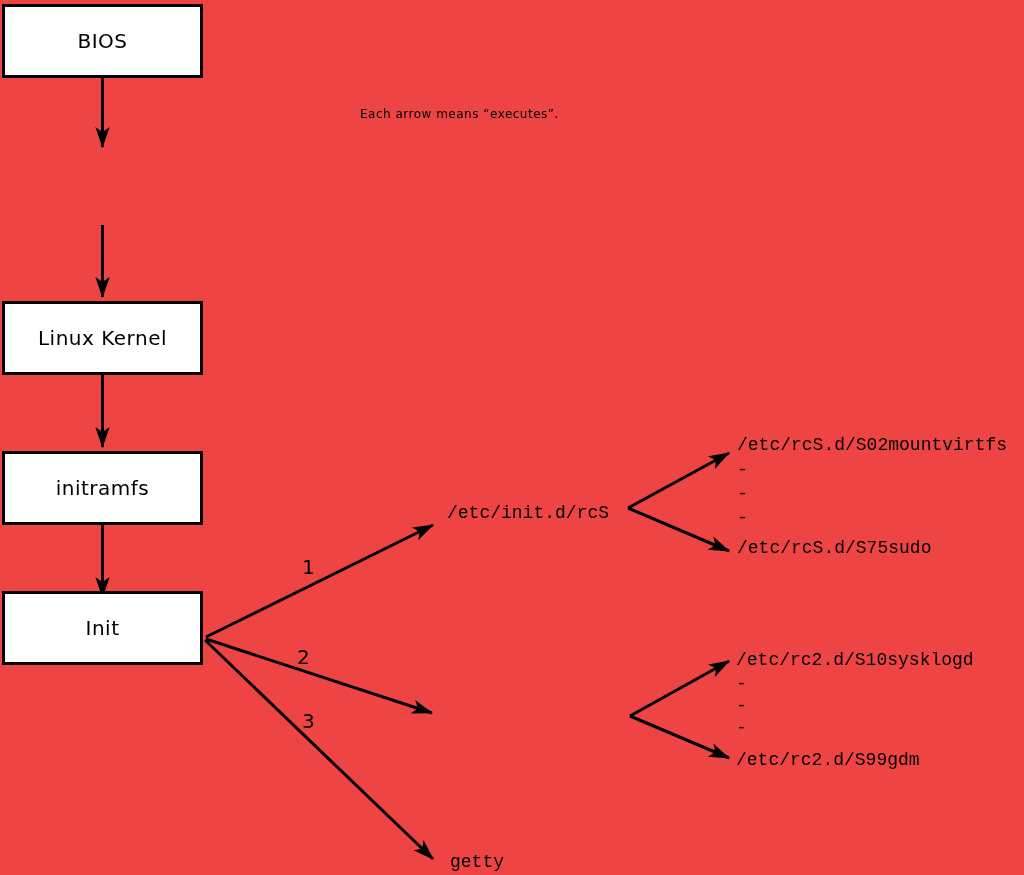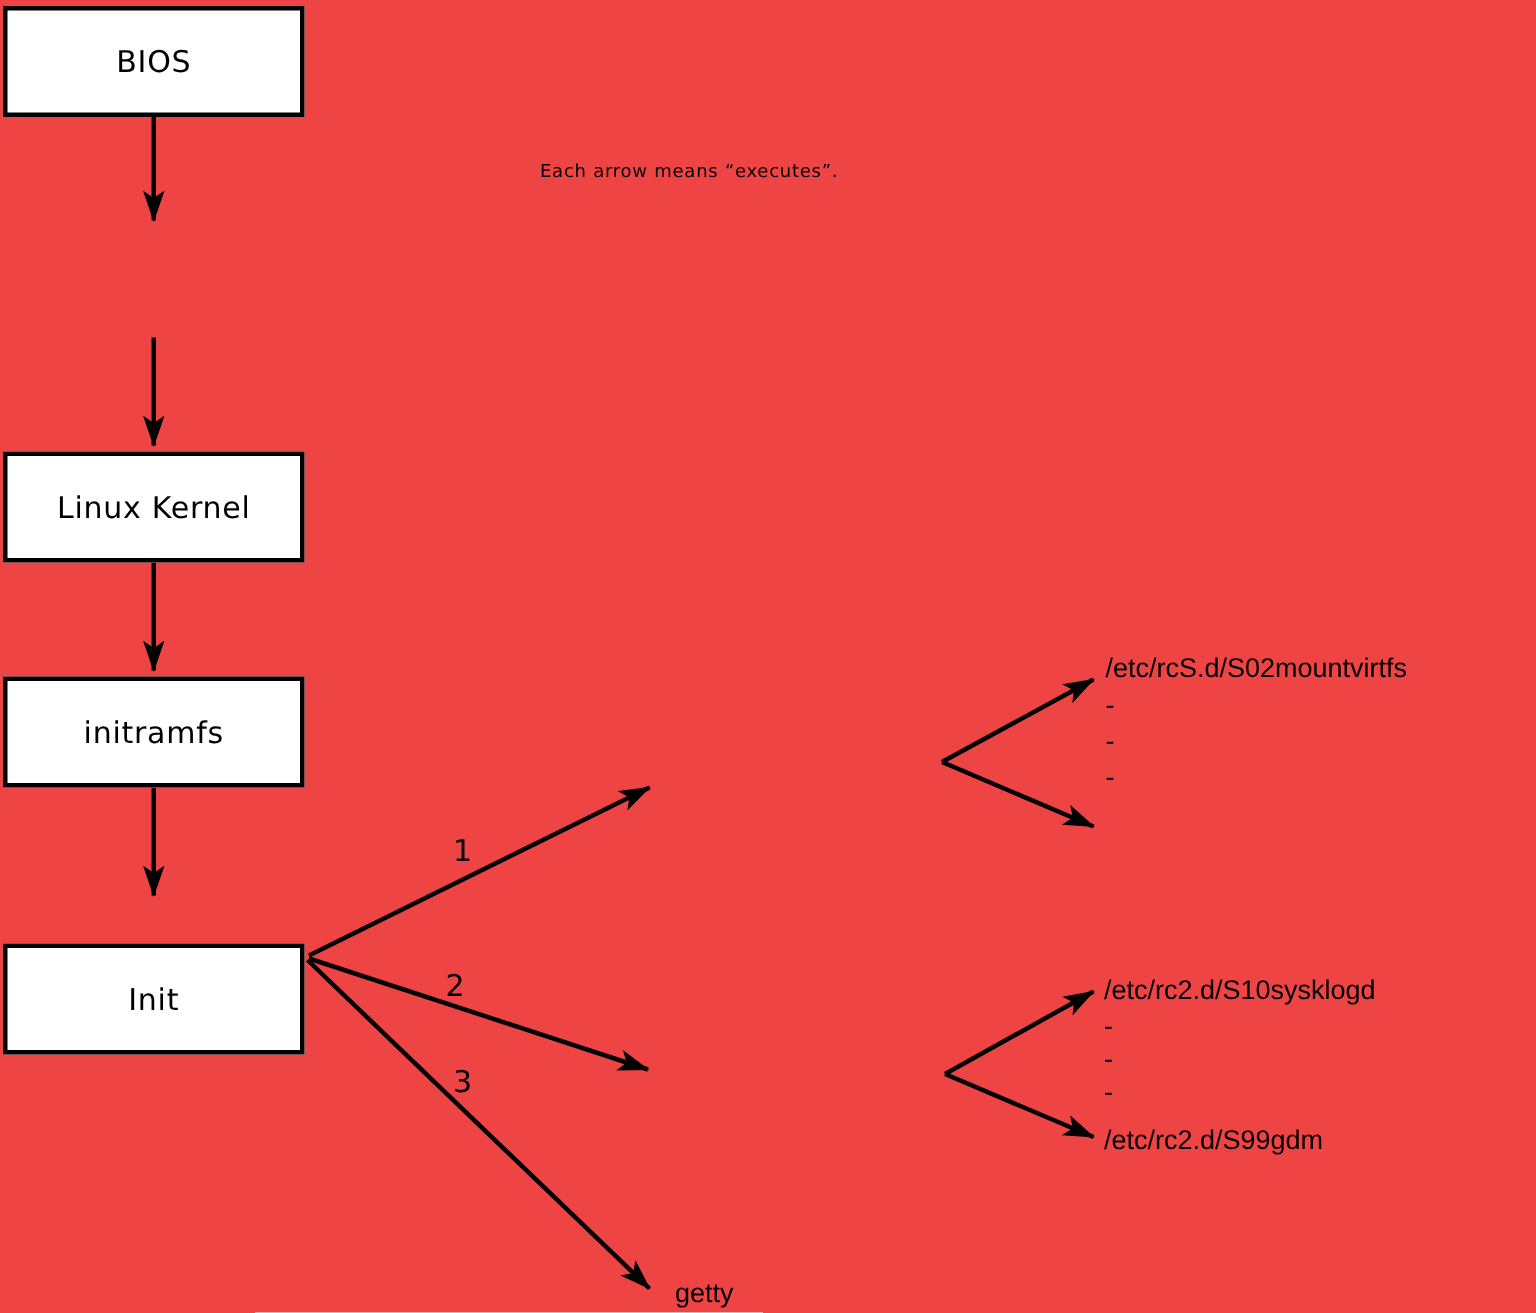--- a/index.html
+++ b/index.html
@@ -33,21 +33,21 @@
     letter-spacing: 0.5px;
     white-space: pre;
   }
   .num {
     position: absolute;
     font-size: 20px;
     line-height: 24px;
   }
   .mono {
     position: absolute;
-    font-family: Liberation Sans, sans-serif;
+    font-family: Liberation Mono, monospace;
     font-size: 18px;
     line-height: 24px;
     white-space: pre;
   }
   svg line { stroke: #000000; stroke-width: 3; }
 </style>
 </head>
 <body>
 
 <div class="canvas">
@@ -77,36 +77,38 @@
 
   <div class="box" style="top:4px">
     <span>BIOS</span>
   </div>
   <div class="box" style="top:451px">
     <span>initramfs</span>
   </div>
   <div class="box" style="top:301px">
     <span>Linux Kernel</span>
   </div>
-  <div class="box" style="top:629px">
+  <div class="box" style="top:591px">
     <span>Init</span>
   </div>
 
   <div class="note" style="left:360px;top:102px">Each arrow means “executes”.</div>
 
   <div class="num" style="left:302px;top:555px">1</div>
   <div class="num" style="left:297px;top:645px">2</div>
   <div class="num" style="left:302px;top:709px">3</div>
 
+  <div class="mono" style="left:447px;top:501px">/etc/init.d/rcS</div>
   <div class="mono" style="left:450px;top:850px">getty</div>
 
   <div class="mono" style="left:737px;top:433px">/etc/rcS.d/S02mountvirtfs</div>
   <div class="mono" style="left:737px;top:458px">-</div>
   <div class="mono" style="left:737px;top:482px">-</div>
   <div class="mono" style="left:737px;top:506px">-</div>
+  <div class="mono" style="left:737px;top:536px">/etc/rcS.d/S75sudo</div>
 
   <div class="mono" style="left:736px;top:648px">/etc/rc2.d/S10sysklogd</div>
   <div class="mono" style="left:736px;top:672px">-</div>
   <div class="mono" style="left:736px;top:694px">-</div>
   <div class="mono" style="left:736px;top:716px">-</div>
   <div class="mono" style="left:736px;top:748px">/etc/rc2.d/S99gdm</div>
 
 </div>
 
 </body></html>

